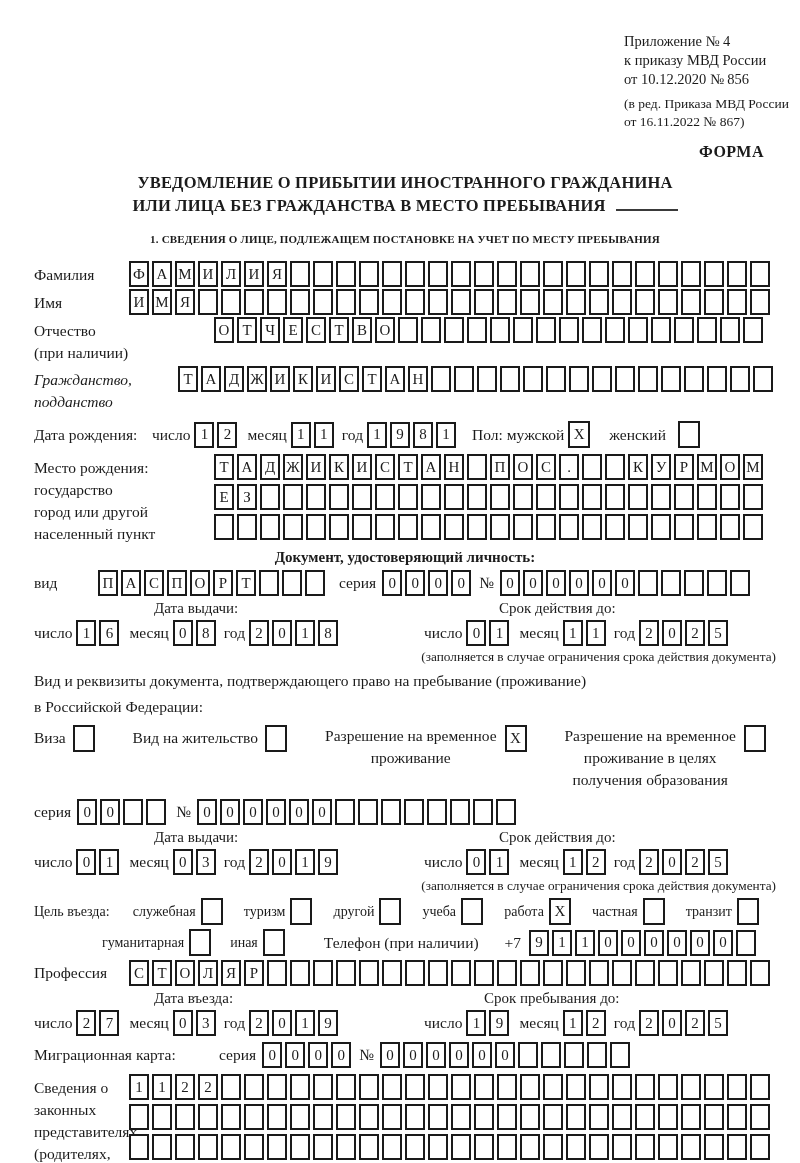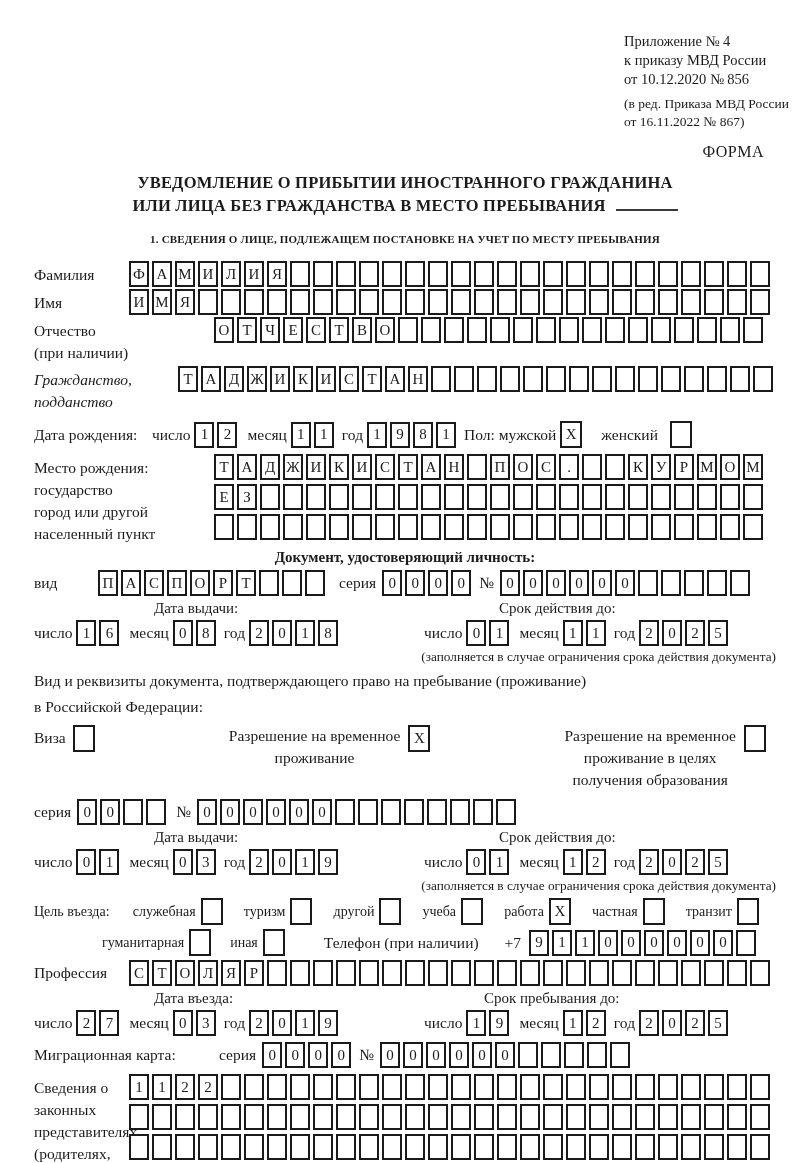--- a/index.html
+++ b/index.html
@@ -6,21 +6,21 @@
   .page{
     width:800px;height:1163px;box-sizing:border-box;
     padding:32px 24px 2px 34px;
     background:#fff;color:#1b1b1b;
     font-family:"Liberation Serif", serif;
     overflow:hidden;position:relative;
   }
   
   .annex{margin-left:590px;font-size:14.5px;line-height:19px;white-space:nowrap;}
   .annex .note{font-size:13.5px;line-height:18px;margin-top:6px;}
-  .forma{text-align:right;padding-right:12px;font-weight:normal;font-size:16px;margin-top:12px;letter-spacing:.5px;}
+  .forma{text-align:right;padding-right:12px;font-weight:bold;font-size:16px;margin-top:12px;letter-spacing:.5px;}
   .title{text-align:center;font-weight:bold;font-size:16.5px;line-height:23px;margin-top:10px;letter-spacing:.2px;}
   .tuline{display:inline-block;width:62px;height:13px;border-bottom:2.5px solid #3a3a3a;margin-left:10px;}
   .section{text-align:center;font-weight:bold;font-size:11px;margin-top:16px;margin-bottom:16px;letter-spacing:.2px;}
 
   
   .frow{display:flex;align-items:flex-start;margin-bottom:2px;}
   .frow.ac{align-items:center;}
   .lbl{flex:none;font-size:15.5px;line-height:22px;padding-top:3px;}
   .w95{width:95px;} .w144{width:144px;font-style:italic;} .w180{width:180px;} .w118{width:118px;} .w185{width:185px;}
   .boxes{display:flex;flex-wrap:nowrap;}
@@ -29,21 +29,21 @@
   .c{
     box-sizing:border-box;flex:none;width:20px;height:26px;
     border:2px solid #1a1a1a;margin-right:3px;background:#fff;
     display:flex;align-items:center;justify-content:center;
     font-size:15px;line-height:1;
   }
   .boxes .c:last-child{margin-right:0;}
   .cb{width:22px;height:27px;}
   .dlbl{font-size:15.5px;margin-right:4px;flex:none;}
   .ilbl{font-size:15.5px;margin-right:6px;flex:none;}
-  .ml8{margin-left:8px;} .ml10{margin-left:10px;} .ml12{margin-left:8px;} .ml14{margin-left:14px;} .ml16{margin-left:16px;}
+  .ml8{margin-left:8px;} .ml10{margin-left:10px;} .ml12{margin-left:16px;} .ml14{margin-left:14px;} .ml16{margin-left:16px;}
 
   .dochead{text-align:center;font-weight:bold;font-size:15px;margin:4px 0 4px;}
 
   
   .datepair{display:flex;margin-top:4px;}
   .dpcol.left{width:360px;flex:none;}
   .dpcol.right{margin-left:30px;}
   .dphead{font-size:15px;margin-bottom:3px;}
   .dpcol.left .dphead{padding-left:120px;}
   .dpcol.right .dphead{padding-left:75px;}
@@ -432,20 +432,24 @@
 
   <div class="intro">Вид и реквизиты документа, подтверждающего право на пребывание (проживание)</div>
   <div class="intro">в Российской Федерации:</div>
 
   <div class="opts">
     <span class="opt">
       <span class="olbl">Виза</span>
       <span class="c cb"></span>
     </span>
     <span class="opt">
+      <span class="olbl">Вид на жительство</span>
+      <span class="c cb"></span>
+    </span>
+    <span class="opt">
       <span class="octr">
         <div>Разрешение на временное</div>
         <div>проживание</div>
       </span>
       <span class="c cb">X</span>
     </span>
     <span class="opt">
       <span class="octr">
         <div>Разрешение на временное</div>
         <div>проживание в целях</div>

